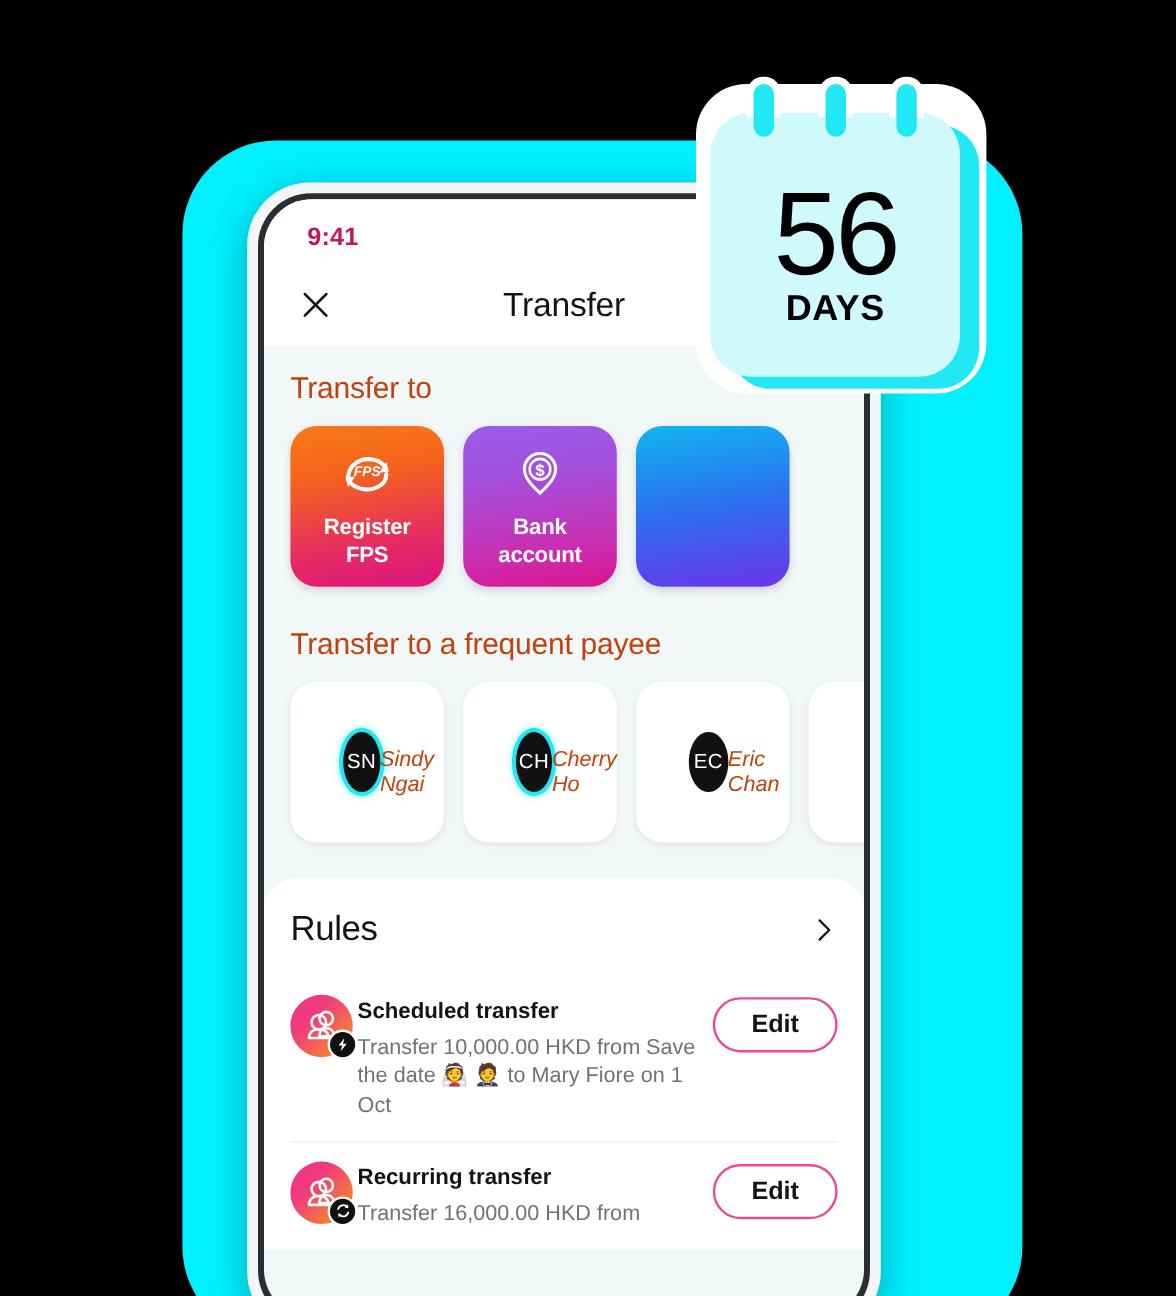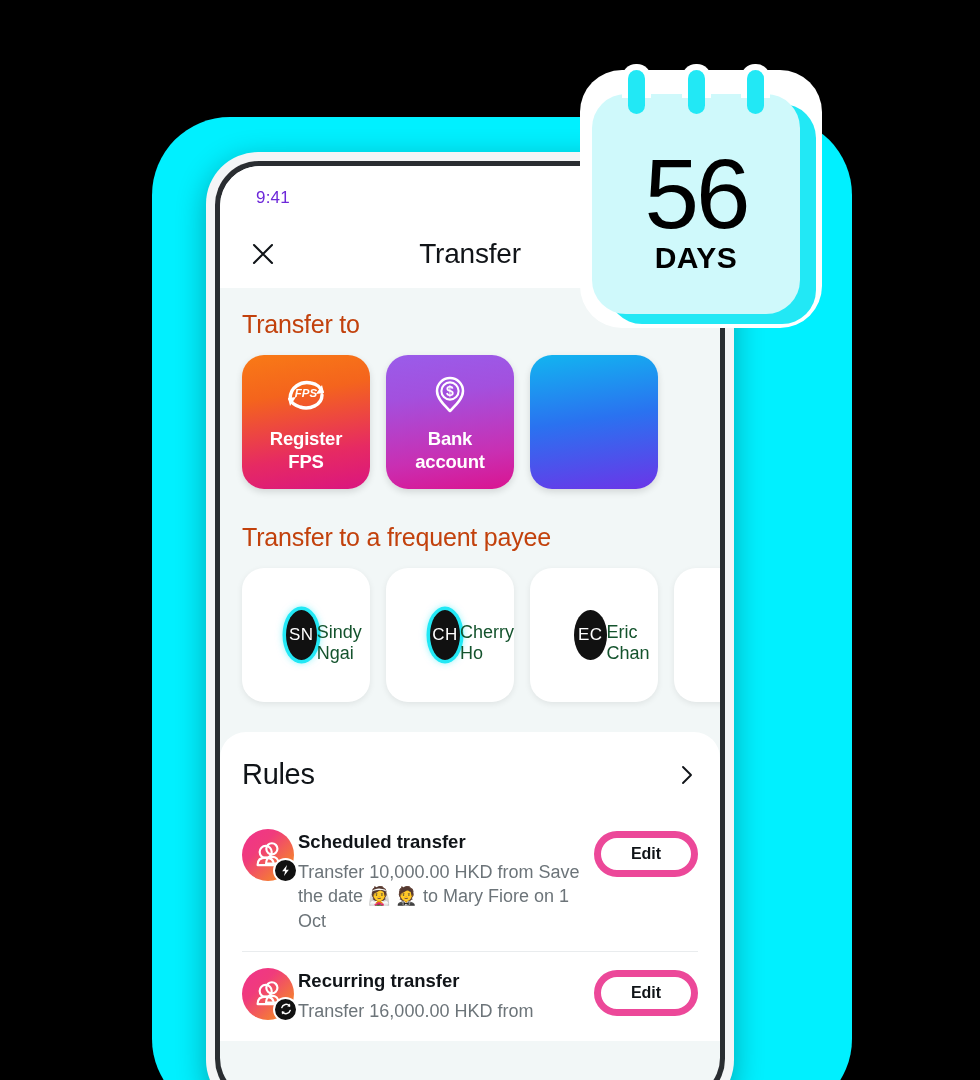--- a/index.html
+++ b/index.html
@@ -47,21 +47,21 @@
   }
 
   
   .topwhite { background: #ffffff; }
   .statusbar {
     height: 54px;
     display: flex; align-items: center;
     padding: 10px 36px 0 36px;
   }
   .status-time {
-    font-size: 17px; font-weight: 400; color: #6d28d9;
+    font-size: 21px; font-weight: 700; color: #be185d;
     letter-spacing: 0.2px;
   }
   .navbar {
     height: 68px;
     display: flex; align-items: center;
     padding: 0 26px;
     position: relative;
   }
   .close-icon {
     width: 34px; height: 34px;
@@ -128,21 +128,21 @@
     color: #ffffff;
     font-size: 17px; font-weight: 500;
     display: flex; align-items: center; justify-content: center;
     letter-spacing: 0.4px;
   }
   .avatar.ring {
     box-shadow: 0 0 0 3.5px #22E8F5, 0 0 7px 3px rgba(34,232,245,0.55);
   }
   .payee-name {
     margin-top: 16px;
-    font-size: 18px; color: #14532d; font-weight: 400;
+    font-size: 18px; color: #c2410c; font-weight: 400; font-style: italic;
   }
 
   
   .rules-sheet {
     margin-top: 30px;
     background: #ffffff;
     border-radius: 26px 26px 0 0;
     padding: 26px 22px 0 22px;
     min-height: 300px;
   }
@@ -172,24 +172,24 @@
     border: 2px solid #ffffff;
   }
   .rule-text { flex: 1 1 auto; min-width: 0; padding-top: 2px; }
   .rule-title { font-size: 18.5px; font-weight: 700; color: #101418; margin-bottom: 7px; }
   .rule-desc { font-size: 18px; line-height: 1.35; color: #6C7479; font-weight: 400; }
   .edit-btn {
     flex: 0 0 auto;
     margin-top: 2px;
     min-width: 104px; height: 46px;
     border-radius: 24px;
-    border: 7px solid #ec4899;
+    border: 2px solid #ec4899;
     background: #ffffff;
     color: #101418;
-    font-size: 16px; font-weight: 700;
+    font-size: 21px; font-weight: 700;
     font-family: "Liberation Sans", sans-serif;
     cursor: pointer;
     display: flex; align-items: center; justify-content: center;
   }
 
   
   .calendar-badge {
     position: absolute;
     left: 572px; top: 58px;
     width: 258px; height: 282px;

